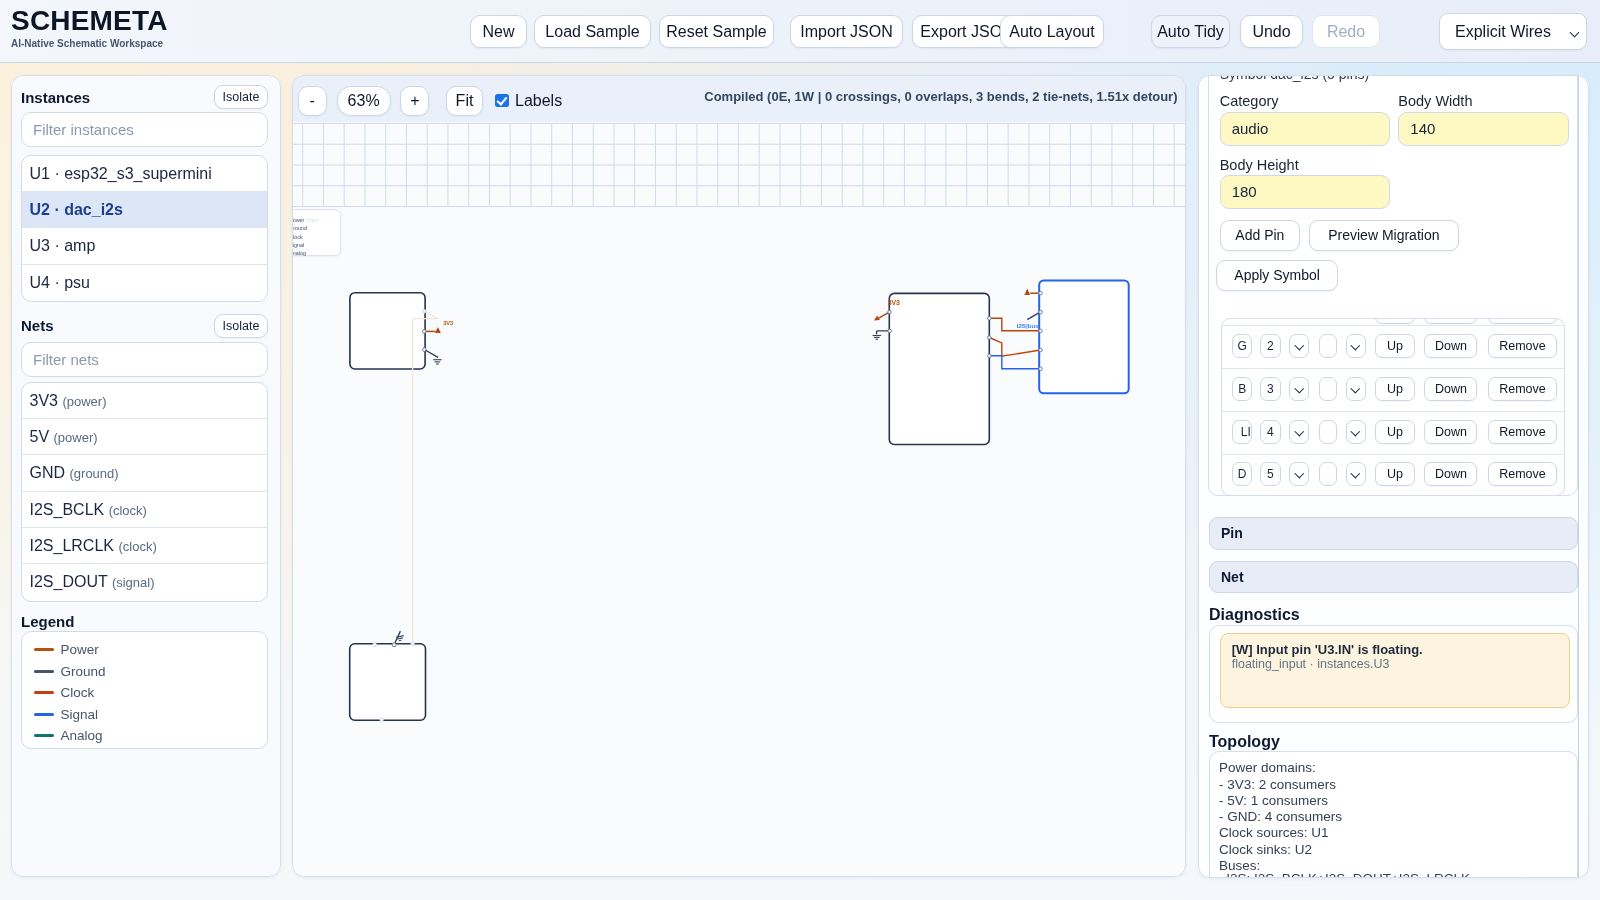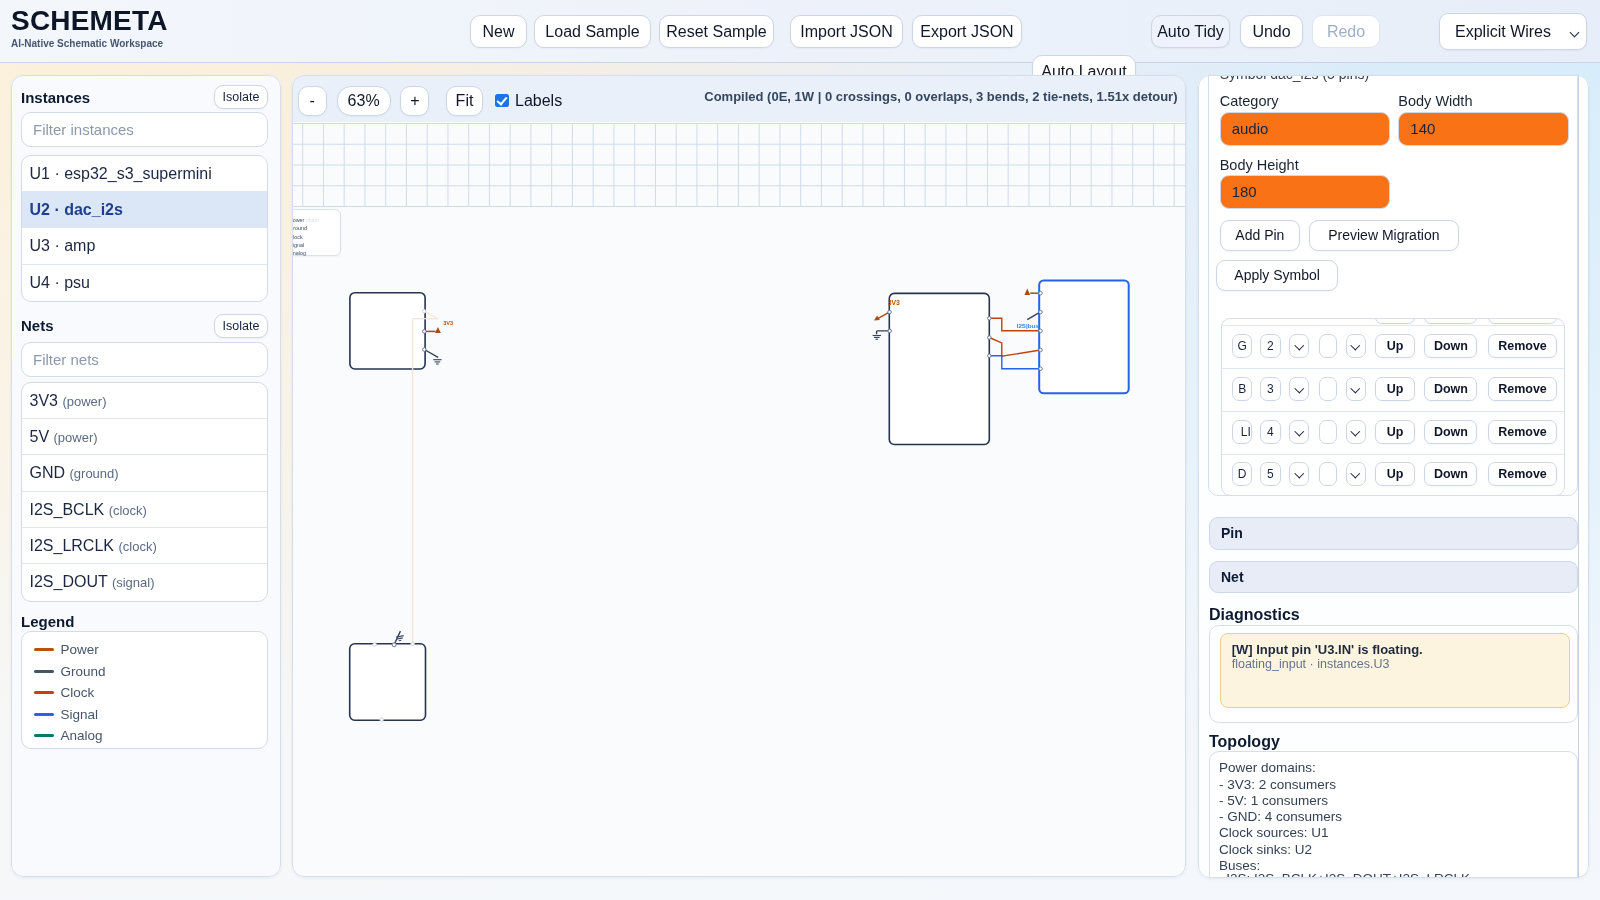--- a/index.html
+++ b/index.html
@@ -95,52 +95,52 @@
   #ckbox:before { content:""; position:absolute; left:3.5px; top:1.2px; width:4.3px; height:7.8px; border-right:2.2px solid #fff; border-bottom:2.2px solid #fff; transform:rotate(40deg); }
   #minileg {
     position:absolute; left:-8px; top:134px; width:57px; height:47px; background:#fff;
     border:1px solid #d9e2ee; border-radius:6px; box-shadow:0 1px 2px rgba(30,60,110,0.05);
   }
   .mrow { position:absolute; left:4.1px; font-size:5.4px; color:#3f4f68; white-space:nowrap; }
   
   .pbox { position:absolute; background:#fff; border:1px solid #d4deec; border-radius:10px; }
   .plabel { position:absolute; font-size:14.5px; color:#1b2434; }
   .pinput {
-    position:absolute; background:#f97316; border:1px solid #cfd9e8; border-radius:9px;
+    position:absolute; background:#fef9c3; border:1px solid #cfd9e8; border-radius:9px;
     height:34px; font-size:15px; color:#17233b; line-height:32px; padding-left:11px;
   }
   .pbtn {
     position:absolute; height:30.5px; background:#fff; border:1px solid #ccd6e4; border-radius:9px;
     font-size:14px; color:#101828; text-align:center; line-height:28px;
     box-shadow:0 1px 2px rgba(30,60,110,0.05);
   }
   .bar {
     position:absolute; left:11px; width:369px; height:33px; background:#e7ecf7;
     border:1px solid #ccd7ea; border-radius:9px; font-size:14px; font-weight:bold;
     color:#0c1a33; line-height:31px; padding-left:11px;
   }
   .phead { position:absolute; left:11px; font-size:16px; font-weight:bold; color:#0e1a30; }
   .rbox { position:absolute; background:#fff; border:1px solid #ccd6e4; border-radius:7px; height:24px; }
   .rtxt { font-size:12px; color:#17233b; text-align:center; line-height:22px; }
-  .rbtn { font-size:12.5px; color:#101828; text-align:center; line-height:22px; box-shadow:0 1px 2px rgba(30,60,110,0.04);font-weight:bold; }
+  .rbtn { font-size:12.5px; color:#101828; text-align:center; line-height:22px; box-shadow:0 1px 2px rgba(30,60,110,0.04); }
   .rsep { position:absolute; left:0; width:100%; height:1px; background:#dfe7f1; }
   .schev:before { content:""; position:absolute; left:5.8px; top:7px; width:5.6px; height:5.6px; border-right:1.9px solid #17233b; border-bottom:1.9px solid #17233b; transform:rotate(45deg); }
 </style>
 </head>
 <body>
 
 <header>
   <div class="brand-title">SCHEMETA</div>
   <div class="brand-sub">AI-Native Schematic Workspace</div>
   <div class="hbtn" style="left:470px;width:57px;">New</div>
   <div class="hbtn" style="left:534px;width:117px;">Load Sample</div>
   <div class="hbtn" style="left:659px;width:115px;">Reset Sample</div>
   <div class="hbtn" style="left:790px;width:113px;">Import JSON</div>
   <div class="hbtn" style="left:912px;width:110px;">Export JSON</div>
-  <div class="hbtn" style="left:1032px;width:104px;margin-top:40px;">Auto Layout</div>
+  <div class="hbtn" style="left:1000px;width:104px;">Auto Layout</div>
   <div class="hbtn" style="left:1151px;width:79px;background:#eef3fb;">Auto Tidy</div>
   <div class="hbtn" style="left:1240px;width:63px;">Undo</div>
   <div class="hbtn" style="left:1312px;width:68px;color:#9fb0c4;border-color:#dde5ef;box-shadow:none;">Redo</div>
   <div class="hlabel" style="left:1468px;">Mode</div>
   <div class="hselect">Explicit Wires<div class="chev" style="right:5px;top:14px;"></div></div>
 </header>
 
 <div class="card" id="sidebar">
   <div class="shead" style="left:10px;top:14px;">Instances</div>
   <div class="sbtn" style="top:10px;">Isolate</div>

